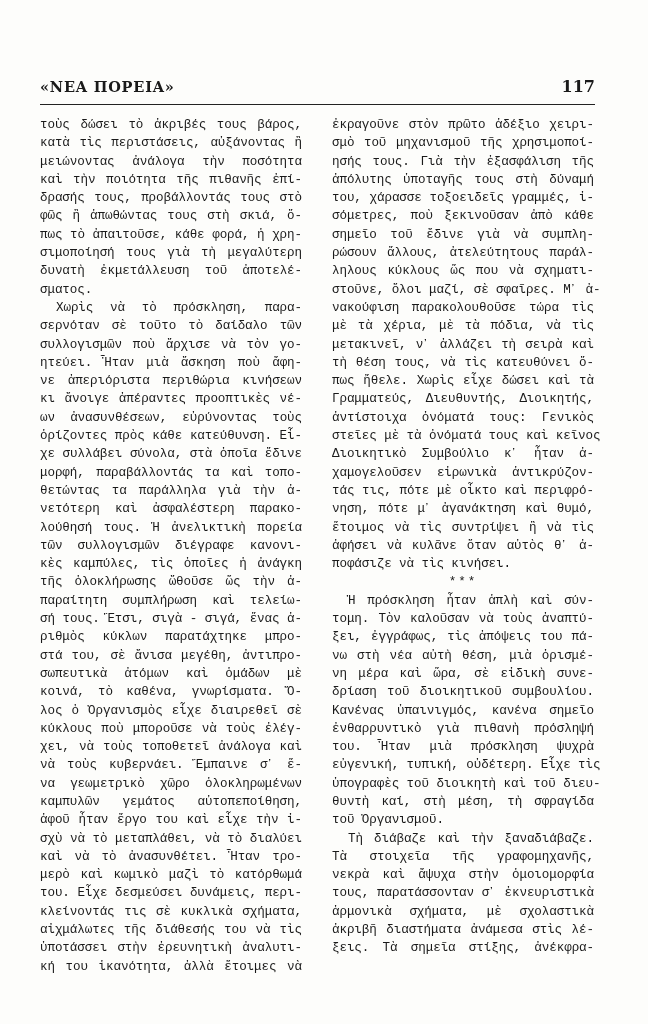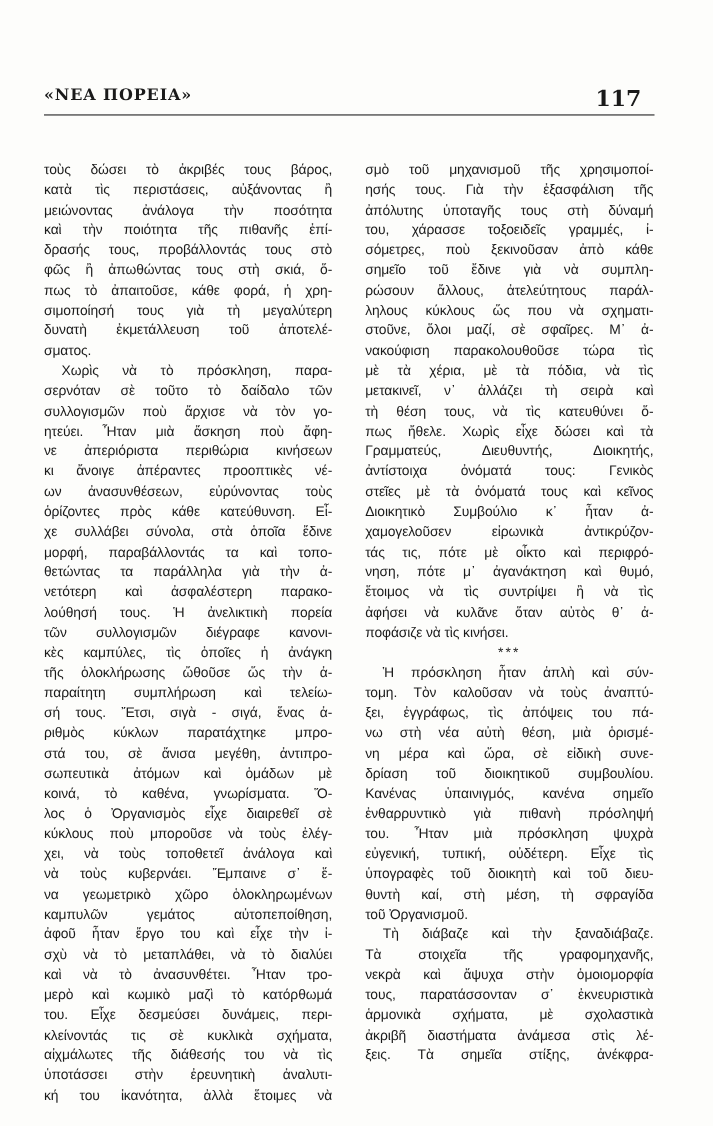--- a/index.html
+++ b/index.html
@@ -17,33 +17,32 @@
   }
   .running-head {
     position: absolute; top: 78px; left: 0; width: 555px; height: 22px;
   }
   .journal-title {
     position: absolute; left: 0; top: 0;
     font-family: "DejaVu Serif", serif;
     font-size: 14.5px; font-weight: bold; letter-spacing: 0.8px;
   }
   .page-number {
-    position: absolute; right: 12px; top: -1px;
-    font-size: 20px; font-weight: bold;
+    position: absolute; right: 0; top: -1px;
+    font-size: 16px; font-weight: bold;
   }
   .head-rule {
     position: absolute; top: 104px; left: 0; width: 555px;
     border-top: 1.6px solid #222;
   }
   .col {
     position: absolute; top: 116px; width: 262px;
-    font-family: Liberation Sans, sans-serif;
+    font-family: Liberation Mono, monospace;
     font-size: 12.6px;
     line-height: 18.3px;
-    margin-top: 29px;
   }
   .col.left { left: 0; }
   .col.right { left: 292px; }
   .line {
     display: block; white-space: nowrap;
     text-align: justify; text-align-last: justify;
     height: 18.3px; overflow: visible;
     letter-spacing: -0.1px;
   }
   .line.last { text-align-last: left; }
@@ -103,20 +102,21 @@
       <span class="line">σχὺ νὰ τὸ μεταπλάθει, νὰ τὸ διαλύει</span>
       <span class="line">καὶ νὰ τὸ ἀνασυνθέτει. Ἦταν τρο-</span>
       <span class="line">μερὸ καὶ κωμικὸ μαζὶ τὸ κατόρθωμά</span>
       <span class="line">του. Εἶχε δεσμεύσει δυνάμεις, περι-</span>
       <span class="line">κλείνοντάς τις σὲ κυκλικὰ σχήματα,</span>
       <span class="line">αἰχμάλωτες τῆς διάθεσής του νὰ τὶς</span>
       <span class="line">ὑποτάσσει στὴν ἐρευνητικὴ ἀναλυτι-</span>
       <span class="line">κή του ἱκανότητα, ἀλλὰ ἕτοιμες νὰ</span>
     </div>
   <div class="col right" id="col-right">
+      <span class="line">ἐκραγοῦνε στὸν πρῶτο ἀδέξιο χειρι-</span>
       <span class="line">σμὸ τοῦ μηχανισμοῦ τῆς χρησιμοποί-</span>
       <span class="line">ησής τους. Γιὰ τὴν ἐξασφάλιση τῆς</span>
       <span class="line">ἀπόλυτης ὑποταγῆς τους στὴ δύναμή</span>
       <span class="line">του, χάρασσε τοξοειδεῖς γραμμές, ἰ-</span>
       <span class="line">σόμετρες, ποὺ ξεκινοῦσαν ἀπὸ κάθε</span>
       <span class="line">σημεῖο τοῦ ἔδινε γιὰ νὰ συμπλη-</span>
       <span class="line">ρώσουν ἄλλους, ἀτελεύτητους παράλ-</span>
       <span class="line">ληλους κύκλους ὥς που νὰ σχηματι-</span>
       <span class="line">στοῦνε, ὅλοι μαζί, σὲ σφαῖρες. Μ᾿ ἀ-</span>
       <span class="line">νακούφιση παρακολουθοῦσε τώρα τὶς</span>

